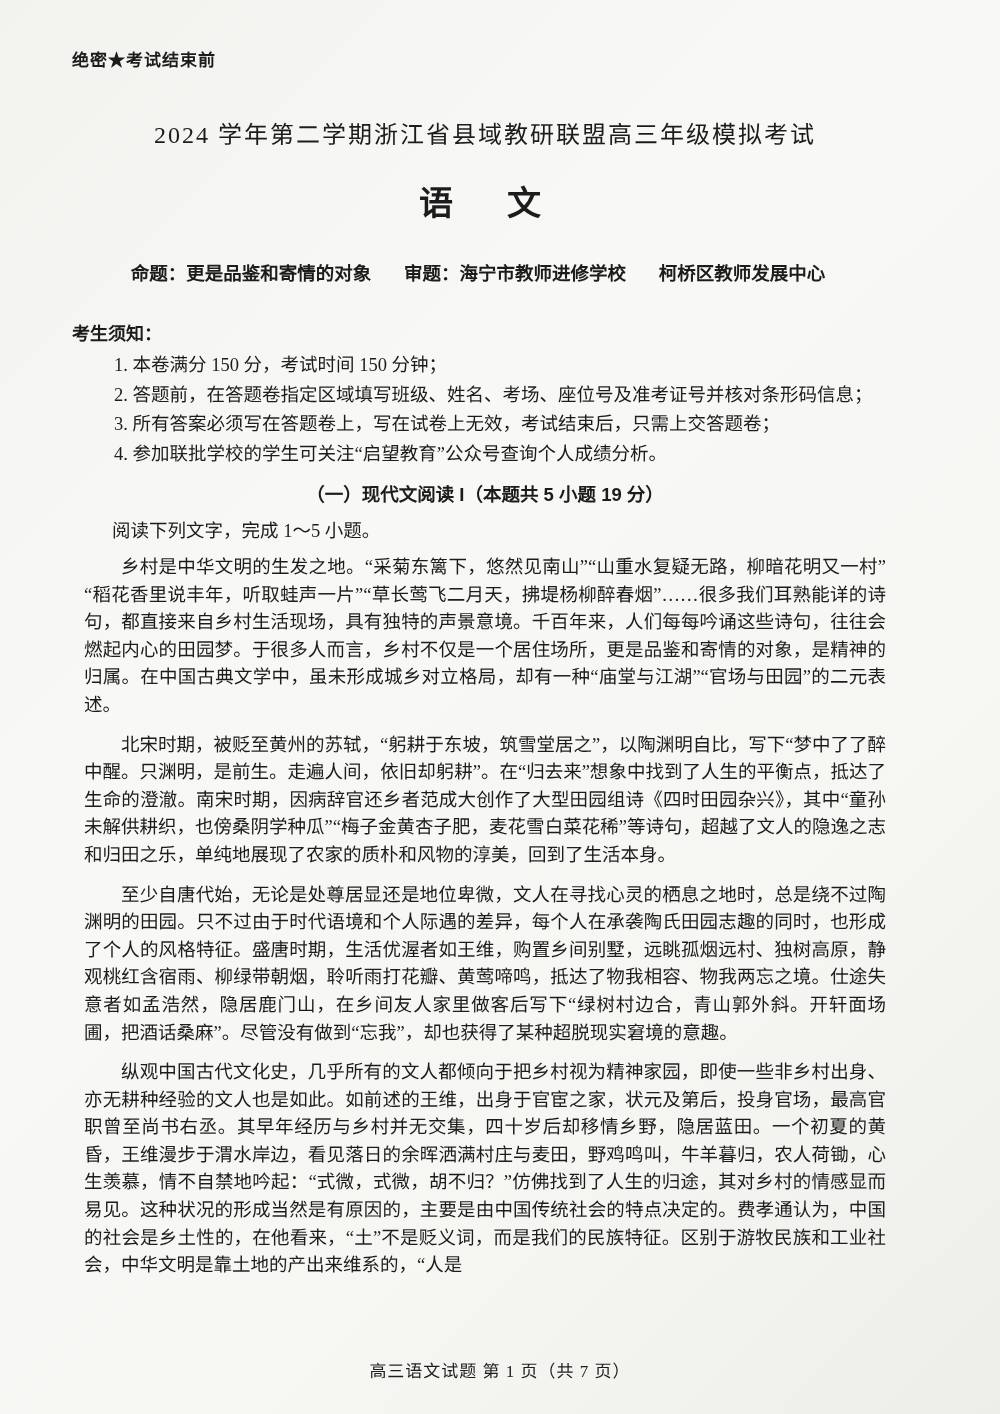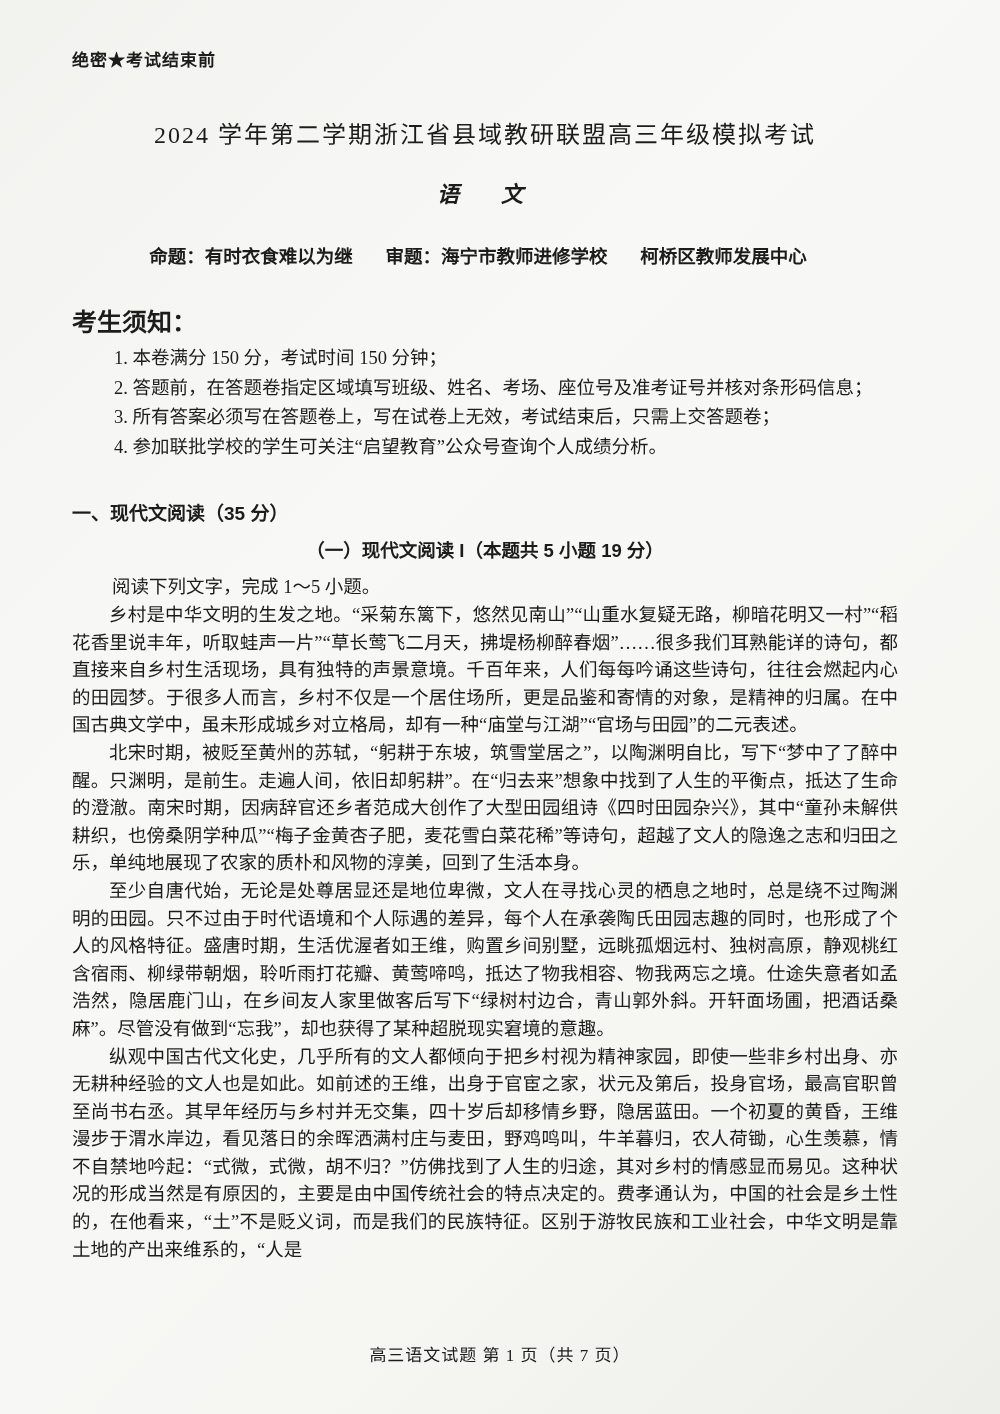--- a/index.html
+++ b/index.html
@@ -30,38 +30,37 @@
   .title {
     margin: 44px 0 0 0;
     text-align: center;
     font-size: 24px;
     font-weight: normal;
     letter-spacing: 2px;
   }
   .subject {
     margin: 26px 0 0 0;
     text-align: center;
-    font-size: 22px;
+    font-size: 34px;
     font-weight: bold;
     letter-spacing: 10px;
-    font-style: italic;
   }
   .credits {
     margin-top: 34px;
     text-align: center;
     font-weight: bold;
     font-size: 18.5px;
   }
   .credits .credit-seg { margin: 0 14px; }
   .credits .credit-seg:first-child { margin-left: 0; }
   .notice { margin-top: 34px; }
   .notice-heading {
     font-family: "Liberation Sans", sans-serif;
     font-weight: bold;
-    font-size: 25px;
+    font-size: 18px;
   }
   .notice-list {
     margin: 6px 0 0 0;
     padding: 0 0 0 42px;
     list-style: none;
   }
   .notice-item {
     font-size: 18.5px;
     line-height: 29.5px;
   }
@@ -84,64 +83,63 @@
     font-size: 18.5px;
   }
   .material-label {
     margin-top: 9px;
     padding-left: 40px;
     font-weight: bold;
     font-size: 18.5px;
   }
   .material-body { margin-top: 4px; }
   .material-body p {
-    margin: 0;
+    margin: 12px;
     font-size: 18.5px;
     line-height: 27.6px;
     text-align: justify;
     text-indent: 2em;
   }
   .page-footer {
     position: absolute;
     left: 0;
-    bottom: 48px;
+    bottom: 32px;
     width: 100%;
     text-align: center;
     font-size: 17px;
     letter-spacing: 1px;
   }
 </style>
 </head>
 <body>
 
 <div class="page">
 
   <div class="classification">绝密★考试结束前</div>
 
   <h1 class="title">2024 学年第二学期浙江省县域教研联盟高三年级模拟考试</h1>
 
   <h2 class="subject">语　文</h2>
 
   <div class="credits">
-    <span class="credit-seg">命题：有时衣食难以为继</span>
+    <span class="credit-seg">命题：更是品鉴和寄情的对象</span>
     <span class="credit-seg">审题：海宁市教师进修学校</span>
     <span class="credit-seg">柯桥区教师发展中心</span>
   </div>
 
   <div class="notice">
     <div class="notice-heading">考生须知：</div>
     <ol class="notice-list">
       <li class="notice-item">1. 本卷满分 150 分，考试时间 150 分钟；</li>
       <li class="notice-item">2. 答题前，在答题卷指定区域填写班级、姓名、考场、座位号及准考证号并核对条形码信息；</li>
       <li class="notice-item">3. 所有答案必须写在答题卷上，写在试卷上无效，考试结束后，只需上交答题卷；</li>
       <li class="notice-item">4. 参加联批学校的学生可关注“启望教育”公众号查询个人成绩分析。</li>
     </ol>
   </div>
 
-  <div class="section-heading">一、现代文阅读（35 分）</div>
 
   <div class="section-subheading">（一）现代文阅读 I（本题共 5 小题 19 分）</div>
 
   <div class="read-instruction">阅读下列文字，完成 1～5 小题。</div>
 
 
   <div class="material-body">
     <p>乡村是中华文明的生发之地。“采菊东篱下，悠然见南山”“山重水复疑无路，柳暗花明又一村”“稻花香里说丰年，听取蛙声一片”“草长莺飞二月天，拂堤杨柳醉春烟”……很多我们耳熟能详的诗句，都直接来自乡村生活现场，具有独特的声景意境。千百年来，人们每每吟诵这些诗句，往往会燃起内心的田园梦。于很多人而言，乡村不仅是一个居住场所，更是品鉴和寄情的对象，是精神的归属。在中国古典文学中，虽未形成城乡对立格局，却有一种“庙堂与江湖”“官场与田园”的二元表述。</p>
     <p>北宋时期，被贬至黄州的苏轼，“躬耕于东坡，筑雪堂居之”，以陶渊明自比，写下“梦中了了醉中醒。只渊明，是前生。走遍人间，依旧却躬耕”。在“归去来”想象中找到了人生的平衡点，抵达了生命的澄澈。南宋时期，因病辞官还乡者范成大创作了大型田园组诗《四时田园杂兴》，其中“童孙未解供耕织，也傍桑阴学种瓜”“梅子金黄杏子肥，麦花雪白菜花稀”等诗句，超越了文人的隐逸之志和归田之乐，单纯地展现了农家的质朴和风物的淳美，回到了生活本身。</p>
     <p>至少自唐代始，无论是处尊居显还是地位卑微，文人在寻找心灵的栖息之地时，总是绕不过陶渊明的田园。只不过由于时代语境和个人际遇的差异，每个人在承袭陶氏田园志趣的同时，也形成了个人的风格特征。盛唐时期，生活优渥者如王维，购置乡间别墅，远眺孤烟远村、独树高原，静观桃红含宿雨、柳绿带朝烟，聆听雨打花瓣、黄莺啼鸣，抵达了物我相容、物我两忘之境。仕途失意者如孟浩然，隐居鹿门山，在乡间友人家里做客后写下“绿树村边合，青山郭外斜。开轩面场圃，把酒话桑麻”。尽管没有做到“忘我”，却也获得了某种超脱现实窘境的意趣。</p>

